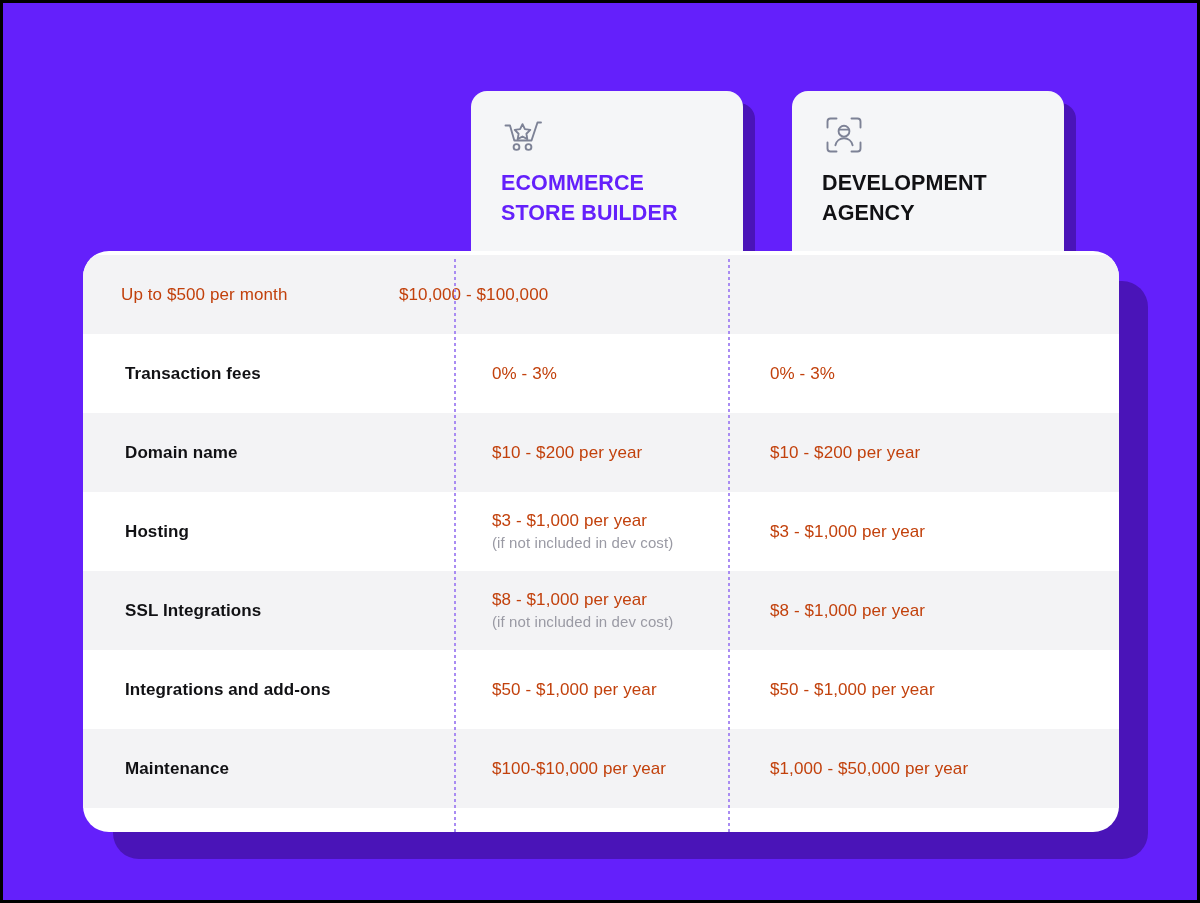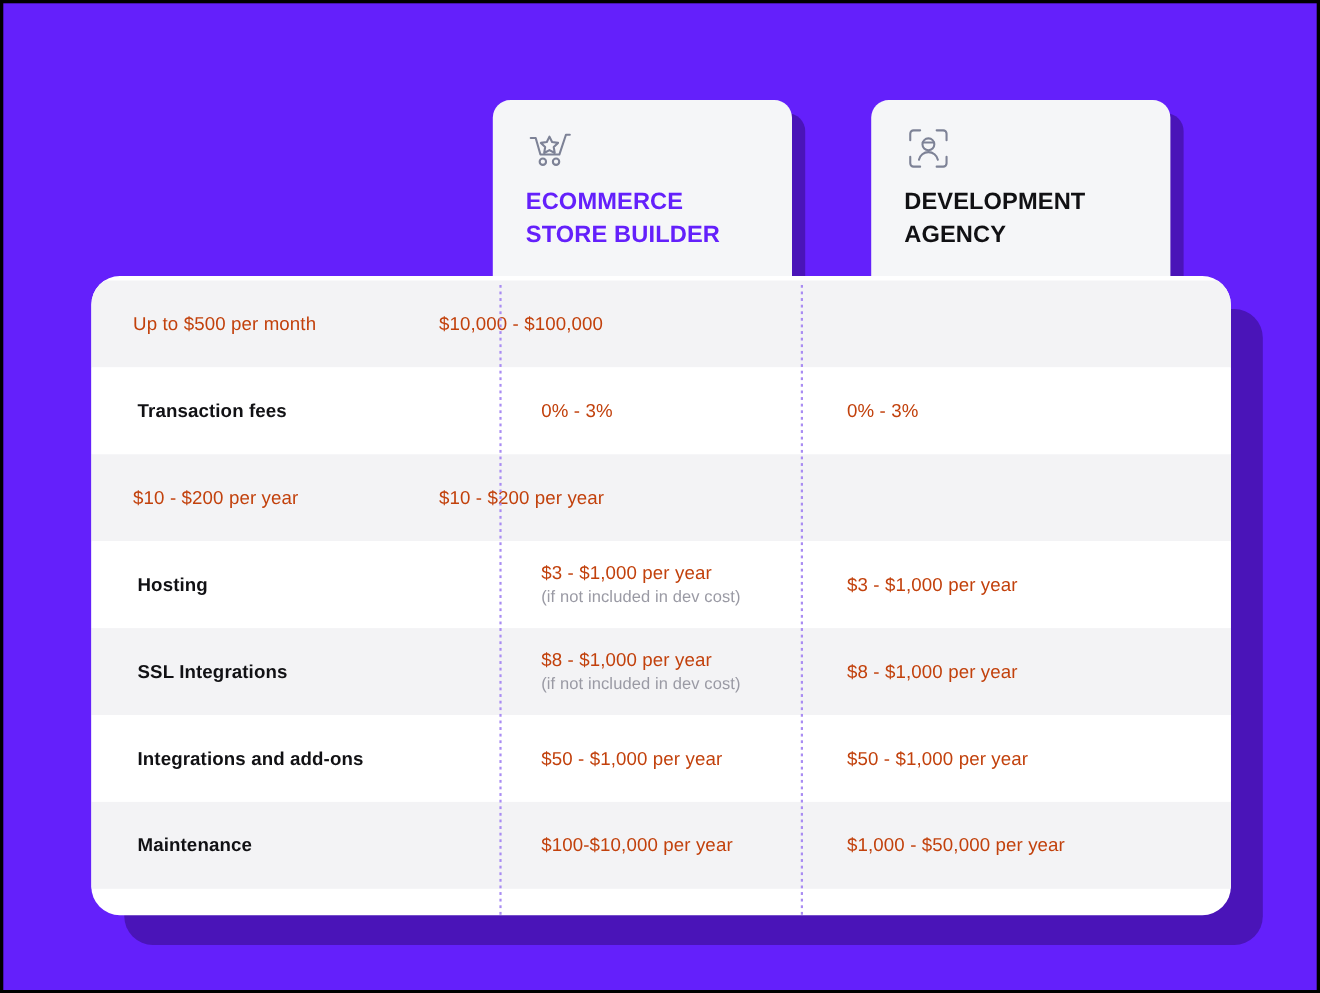--- a/index.html
+++ b/index.html
@@ -33,21 +33,21 @@
     height: 170px;
   }
 
   .hcard-wrap {
     position: absolute;
     top: 0;
     width: 272px;
     height: 165px;
   }
 
-  .hcard-wrap.col2 { left: 445px; }
+  .hcard-wrap.col2 { left: 468px; }
   .hcard-wrap.col3 { left: 789px; }
 
   .hcard-shadow {
     position: absolute;
     left: 12px;
     top: 12px;
     width: 272px;
     height: 155px;
     background: #4a14b8;
     border-radius: 16px 16px 0 0;
@@ -240,20 +240,23 @@
         </div>
         <div class="cell c2">
           <span class="value-main">0% - 3%</span>
         </div>
         <div class="cell c3">
           <span class="value-main">0% - 3%</span>
         </div>
       </div>
 
       <div class="trow shaded">
+        <div class="cell c1">
+          <span class="feature-label">Domain name</span>
+        </div>
         <div class="cell c2">
           <span class="value-main">$10 - $200 per year</span>
         </div>
         <div class="cell c3">
           <span class="value-main">$10 - $200 per year</span>
         </div>
       </div>
 
       <div class="trow plain">
         <div class="cell c1">

